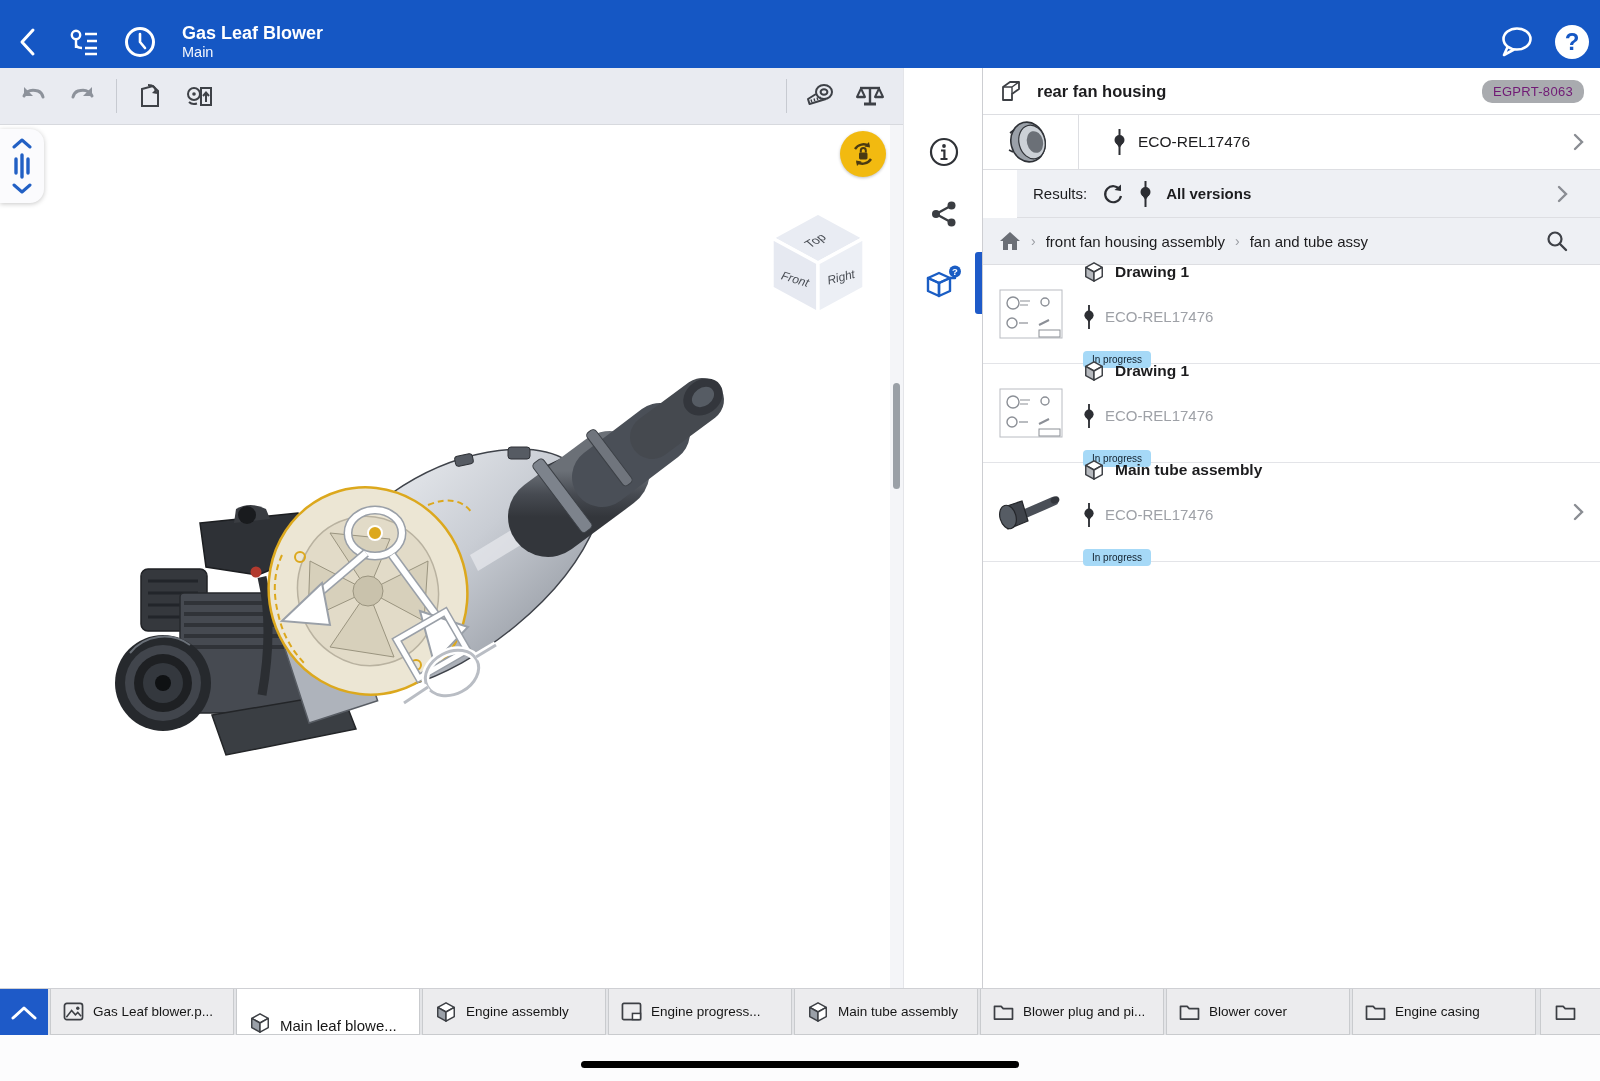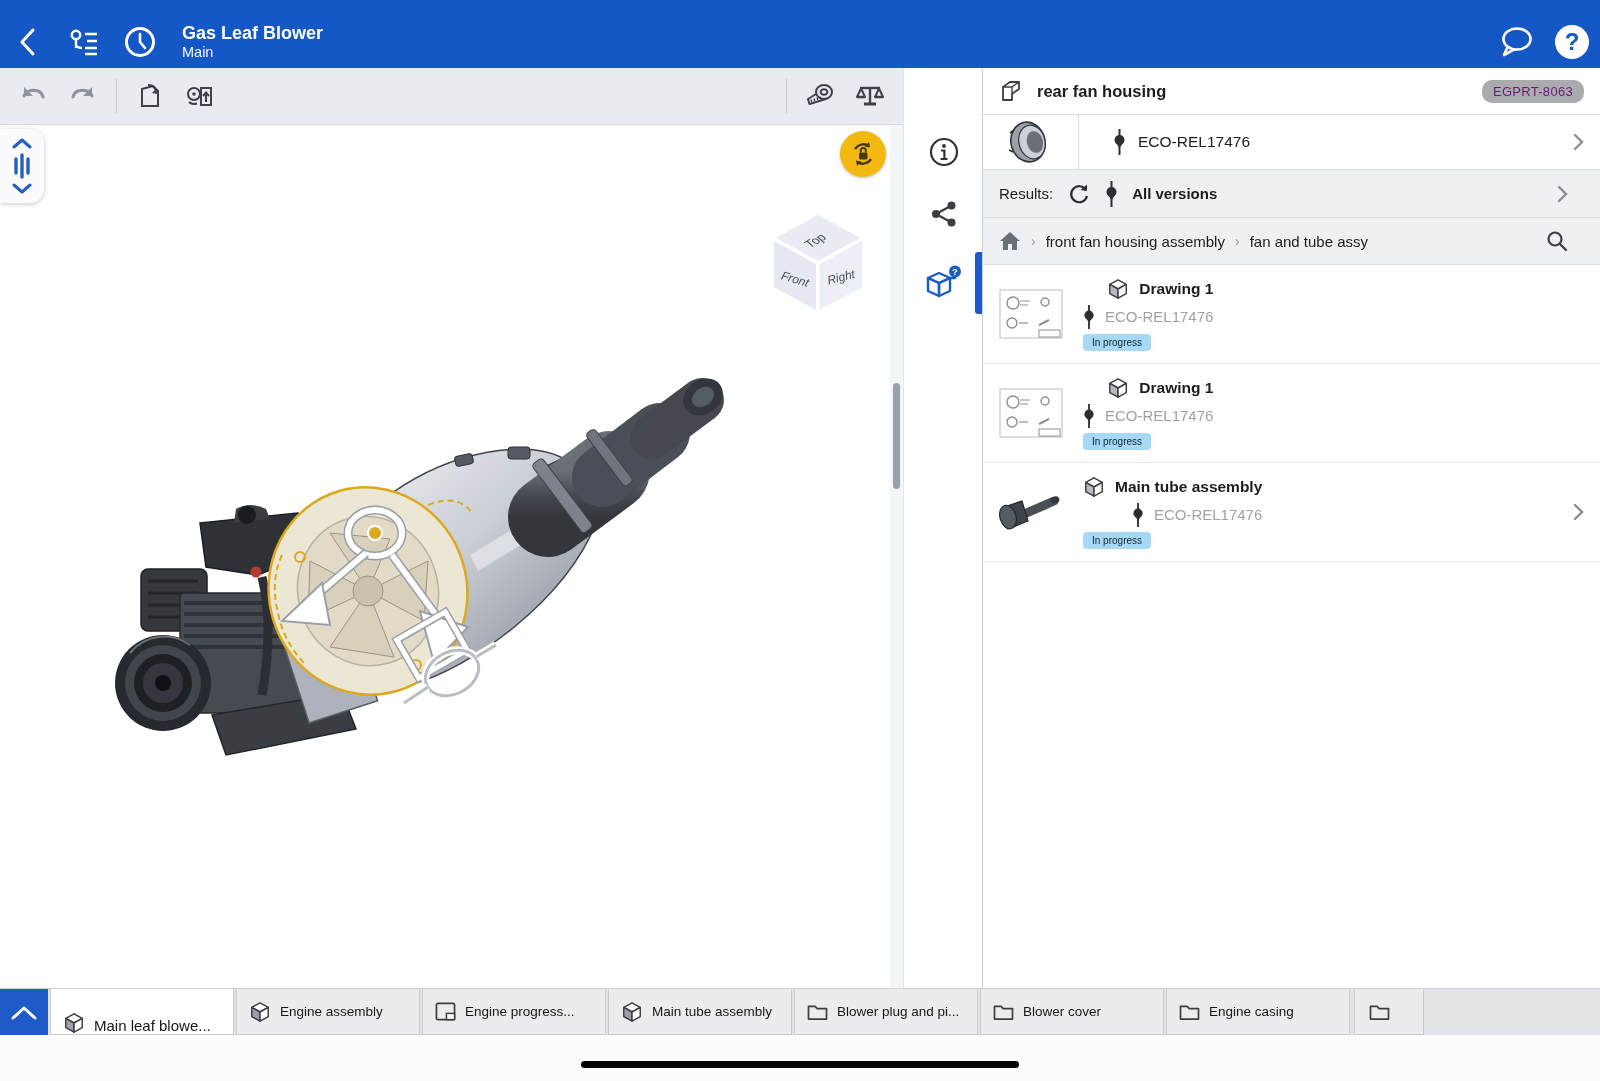--- a/index.html
+++ b/index.html
@@ -52,27 +52,27 @@
   .prow.gray{background:#eef0f4;}
   .p-head{height:47px;padding:0 16px;gap:12px;align-items:center;}
   .p-name{font-weight:bold;font-size:16.5px;}
   .p-badge{margin-left:auto;background:var(--badge-gray);color:#701a75;font-size:13px;
     padding:4px 11px;border-radius:10px;letter-spacing:.3px;}
   .p-eco{height:55px;}
   .thumbcell{width:96px;height:100%;display:flex;align-items:center;justify-content:center;
     border-right:1px solid #dddee2;flex:0 0 auto;}
   .ecolabel{display:flex;align-items:center;gap:12px;padding-left:34px;font-size:15.5px;}
   .chev{margin-left:auto;margin-right:16px;color:#8a8d93;flex:0 0 auto;}
-  .p-results{height:48px;padding:0 16px;gap:14px;}
+  .p-results{height:48px;padding:0 16px;gap:14px;margin-left:34px;}
   .p-results .bold{font-weight:bold;}
   .p-crumb{height:47px;padding:0 16px;gap:10px;font-size:15px;}
   .crumbsep{color:#9a9da3;font-size:14px;}
   .p-item{height:99px;border-bottom:1px solid #e3e4e8;display:flex;align-items:center;background:#fff;}
   .itemthumb{width:96px;display:flex;align-items:center;justify-content:center;flex:0 0 auto;}
-  .itembody{display:flex;flex-direction:column;gap:5px;padding-left:4px;align-items:flex-end;}
+  .itembody{display:flex;flex-direction:column;gap:22px;padding-left:4px;}
   .iline{display:flex;align-items:center;gap:10px;}
   .ititle{font-weight:bold;font-size:15.5px;}
   .iver{color:#9ea1a7;font-size:15px;}
   .status{background:var(--status-bg);color:#12212e;font-size:10px;padding:3px 9px;border-radius:4px;align-self:flex-start;}
 
   
   .tabbar{position:absolute;left:0;top:988px;right:0;height:47px;background:#e3e4e7;
     border-top:1px solid #cfd0d4;display:flex;align-items:stretch;overflow:hidden;}
   .uparrowbtn{width:48px;flex:0 0 auto;background:var(--accent-blue);display:flex;align-items:center;justify-content:center;}
   .tab{width:184px;flex:0 0 auto;background:#ececee;border:1px solid #c9cbce;border-top:none;
@@ -519,20 +519,28 @@
     </div>
   </div>
 
   <div class="tabbar">
     <div class="uparrowbtn">
       <svg width="26" height="15" viewBox="0 0 26 15">
         <path d="M2 13 L13 3 L24 13" fill="none" stroke="#fff" stroke-width="3" stroke-linecap="round" stroke-linejoin="round"></path>
       </svg>
     </div>
 
+    <div class="tab">
+      <svg width="21" height="19" viewBox="0 0 22 20">
+        <rect x="1.5" y="1.5" width="19" height="17" rx="2.5" fill="none" stroke="#3c3f44" stroke-width="1.8"></rect>
+        <circle cx="15.5" cy="6.5" r="1.8" fill="#3c3f44"></circle>
+        <path d="M3.5 16 L9 9 L13 13.5 L15.5 11 L19 15" fill="none" stroke="#3c3f44" stroke-width="1.6"></path>
+      </svg>
+      <span class="lbl">Gas Leaf blower.p...</span>
+    </div>
 
     <div class="tab active">
       <svg width="22" height="22" viewBox="0 0 24 24">
         <polygon points="12,2 21,7 12,12 3,7" fill="#fff" stroke="#3c3f44" stroke-width="1.6" stroke-linejoin="round"></polygon>
         <polygon points="3,7 12,12 12,22 3,17" fill="#9aa0a8" stroke="#3c3f44" stroke-width="1.6" stroke-linejoin="round"></polygon>
         <polygon points="21,7 12,12 12,22 21,17" fill="#fff" stroke="#3c3f44" stroke-width="1.6" stroke-linejoin="round"></polygon>
       </svg>
       <span class="lbl">Main leaf blowe...</span>
     </div>
 

